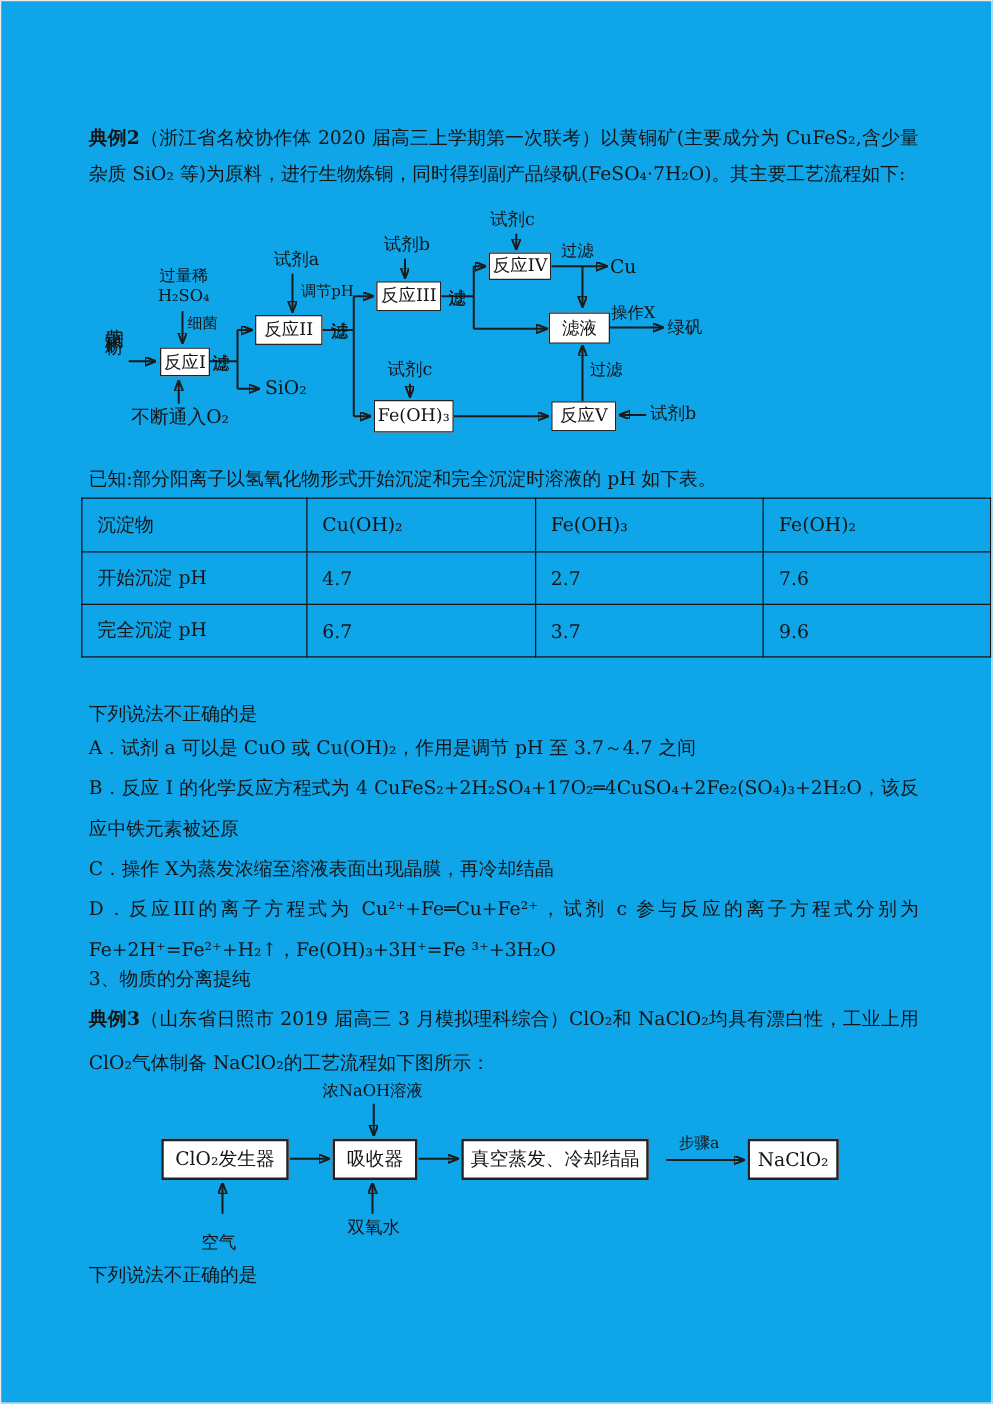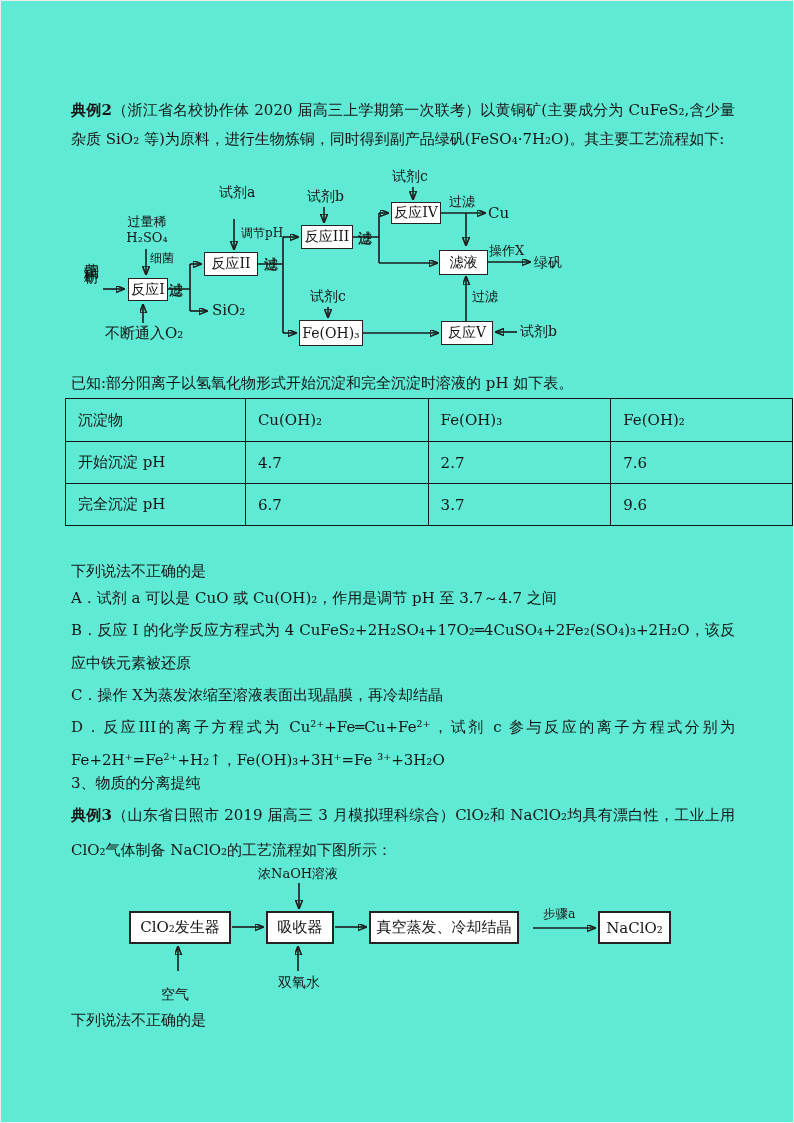--- a/index.html
+++ b/index.html
@@ -1,16 +1,16 @@
 <!DOCTYPE html>
 <html><head>
 <meta charset="utf-8">
 <style>
   html,body{margin:0;padding:0;background:#fff;}
-  .page{position:relative;width:794px;height:1123px;background:#5eead4;overflow:hidden;
+  .page{position:relative;width:794px;height:1123px;background:#0ea5e9;overflow:hidden;
         font-family:"DejaVu Serif","DejaVu Sans","Liberation Serif",serif;color:#151515;
         border:1px solid #ececec;box-sizing:border-box;}
   .para{position:absolute;left:70px;width:664px;font-size:15px;text-align:justify;}
   .line{position:absolute;left:70px;font-size:15px;line-height:20px;white-space:nowrap;}
   .b{font-weight:bold;}
   .fc{position:absolute;}
   .fbox{position:absolute;border:1.6px solid #232323;background:#fff;display:flex;align-items:center;
         justify-content:center;font-weight:normal;white-space:nowrap;box-sizing:border-box;}
   .flb{position:absolute;font-weight:normal;white-space:nowrap;line-height:1.1;}
   .vt{writing-mode:vertical-rl;text-orientation:upright;}
@@ -61,21 +61,21 @@
 
     <div class="flb vt" style="left:22px;top:90px;font-size:15px;letter-spacing:2px">黄铜矿粉</div>
     <div class="flb" style="left:58px;top:54px;width:56px;text-align:center;font-size:13px">过量稀</div>
     <div class="flb" style="left:58px;top:70px;width:56px;text-align:center;font-size:13px">H₂SO₄</div>
     <div class="flb" style="left:89px;top:91px;font-size:12px">细菌</div>
     <div class="fbox" style="left:67px;top:117px;width:40px;height:23px">反应I</div>
     <div class="flb vt" style="left:107px;top:111px;font-size:14px">过滤</div>
     <div class="flb" style="left:44px;top:164px;font-size:15px">不断通入O₂</div>
     <div class="flb" style="left:151px;top:141px;font-size:15px">SiO₂</div>
 
-    <div class="flb" style="left:158px;top:24px;font-size:14px">试剂a</div>
+    <div class="flb" style="left:158px;top:40px;font-size:14px">试剂a</div>
     <div class="flb" style="left:180px;top:66px;font-size:12px">调节pH</div>
     <div class="fbox" style="left:143px;top:91px;width:54px;height:24px">反应II</div>
     <div class="flb vt" style="left:202px;top:85px;font-size:14px">过滤</div>
 
     <div class="flb" style="left:246px;top:28px;font-size:14px">试剂b</div>
     <div class="fbox" style="left:240px;top:64px;width:52px;height:24px">反应III</div>
     <div class="flb vt" style="left:296px;top:59px;font-size:14px">过滤</div>
 
     <div class="flb" style="left:331px;top:8px;font-size:14px">试剂c</div>
     <div class="fbox" style="left:330px;top:41px;width:50px;height:22px">反应IV</div>

